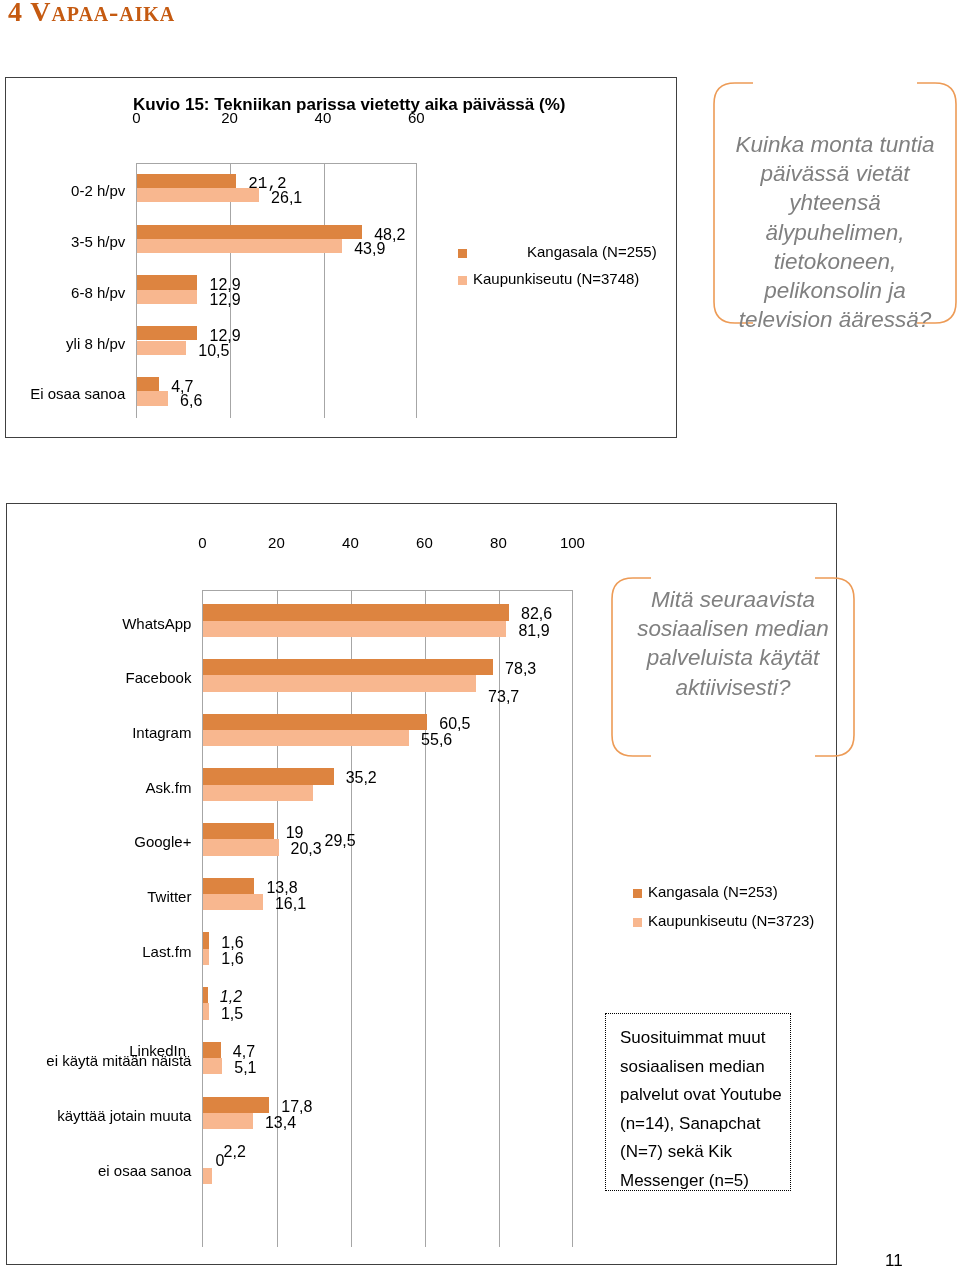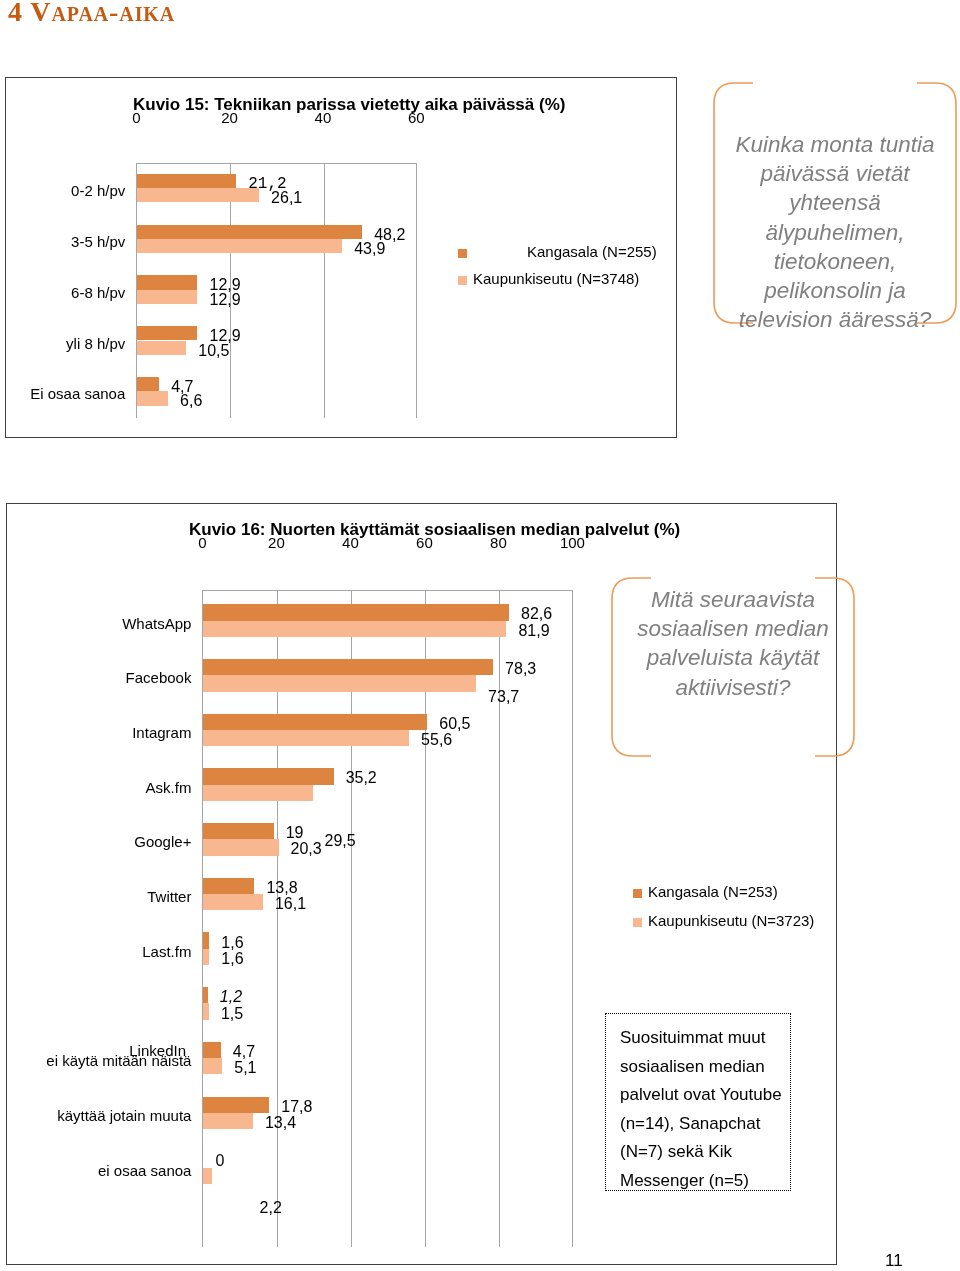--- a/index.html
+++ b/index.html
@@ -90,21 +90,20 @@
 
 <div class="callout" id="callout1">
   <svg class="brk" viewBox="0 0 244 242" preserveAspectRatio="none">
     <path d="M 40 1 L 22 1 Q 1 1 1 22 L 1 220 Q 1 241 22 241 L 40 241" fill="none" stroke="#ED9B56" stroke-width="1.6"></path>
     <path d="M 204 1 L 222 1 Q 243 1 243 22 L 243 220 Q 243 241 222 241 L 204 241" fill="none" stroke="#ED9B56" stroke-width="1.6"></path>
   </svg>
   <div class="ctext" id="callout1-text">Kuinka monta tuntia päivässä vietät yhteensä älypuhelimen, tietokoneen, pelikonsolin ja television ääressä?</div>
 </div>
 
 <div class="chartbox" id="chart2">
-  <div class="ctitle" id="c2-title">Kuvio 16: Nuorten käyttämät sosiaalisen median palvelut (%)</div>
   <div class="ticks" id="c2-ticks">
       <div class="tick" style="left: 195.4px; top: 31px; transform: translateX(-50%);">0</div>
       <div class="tick" style="left: 269.4px; top: 31px; transform: translateX(-50%);">20</div>
       <div class="tick" style="left: 343.4px; top: 31px; transform: translateX(-50%);">40</div>
       <div class="tick" style="left: 417.4px; top: 31px; transform: translateX(-50%);">60</div>
       <div class="tick" style="left: 491.4px; top: 31px; transform: translateX(-50%);">80</div>
       <div class="tick" style="left: 565.4px; top: 31px; transform: translateX(-50%);">100</div>
     </div>
   <div class="plot" id="c2-plot" style="left: 195.4px; top: 86.3px; width: 371px; height: 657px;">
       <div class="gl" style="left: 74px;"></div>
@@ -175,16 +174,16 @@
     <div class="vlab" style="left: 267.97px; top: 392.1px;">16,1</div>
     <div class="vlab" style="left: 214.32px; top: 430.5px;">1,6</div>
     <div class="vlab" style="left: 214.32px; top: 446.8px;">1,6</div>
     <div class="vlab" style="left: 212.84px; top: 485.2px; font-style: italic;">1,2</div>
     <div class="vlab" style="left: 213.95px; top: 501.5px;">1,5</div>
     <div class="vlab" style="left: 225.79px; top: 539.9px;">4,7</div>
     <div class="vlab" style="left: 227.27px; top: 556.2px;">5,1</div>
     <div class="vlab" style="left: 274.26px; top: 594.6px;">17,8</div>
     <div class="vlab" style="left: 257.98px; top: 610.9px;">13,4</div>
     <div class="vlab" style="left: 208.4px; top: 649.3px;">0</div>
-    <div class="vlab" style="left: 216.54px; top: 696px; margin-left: 36px;">2,2</div>
+    <div class="vlab" style="left: 216.54px; top: 640px;">2,2</div>
   </div>
 
 <div id="pagenum">11</div>
 
 </body></html>

